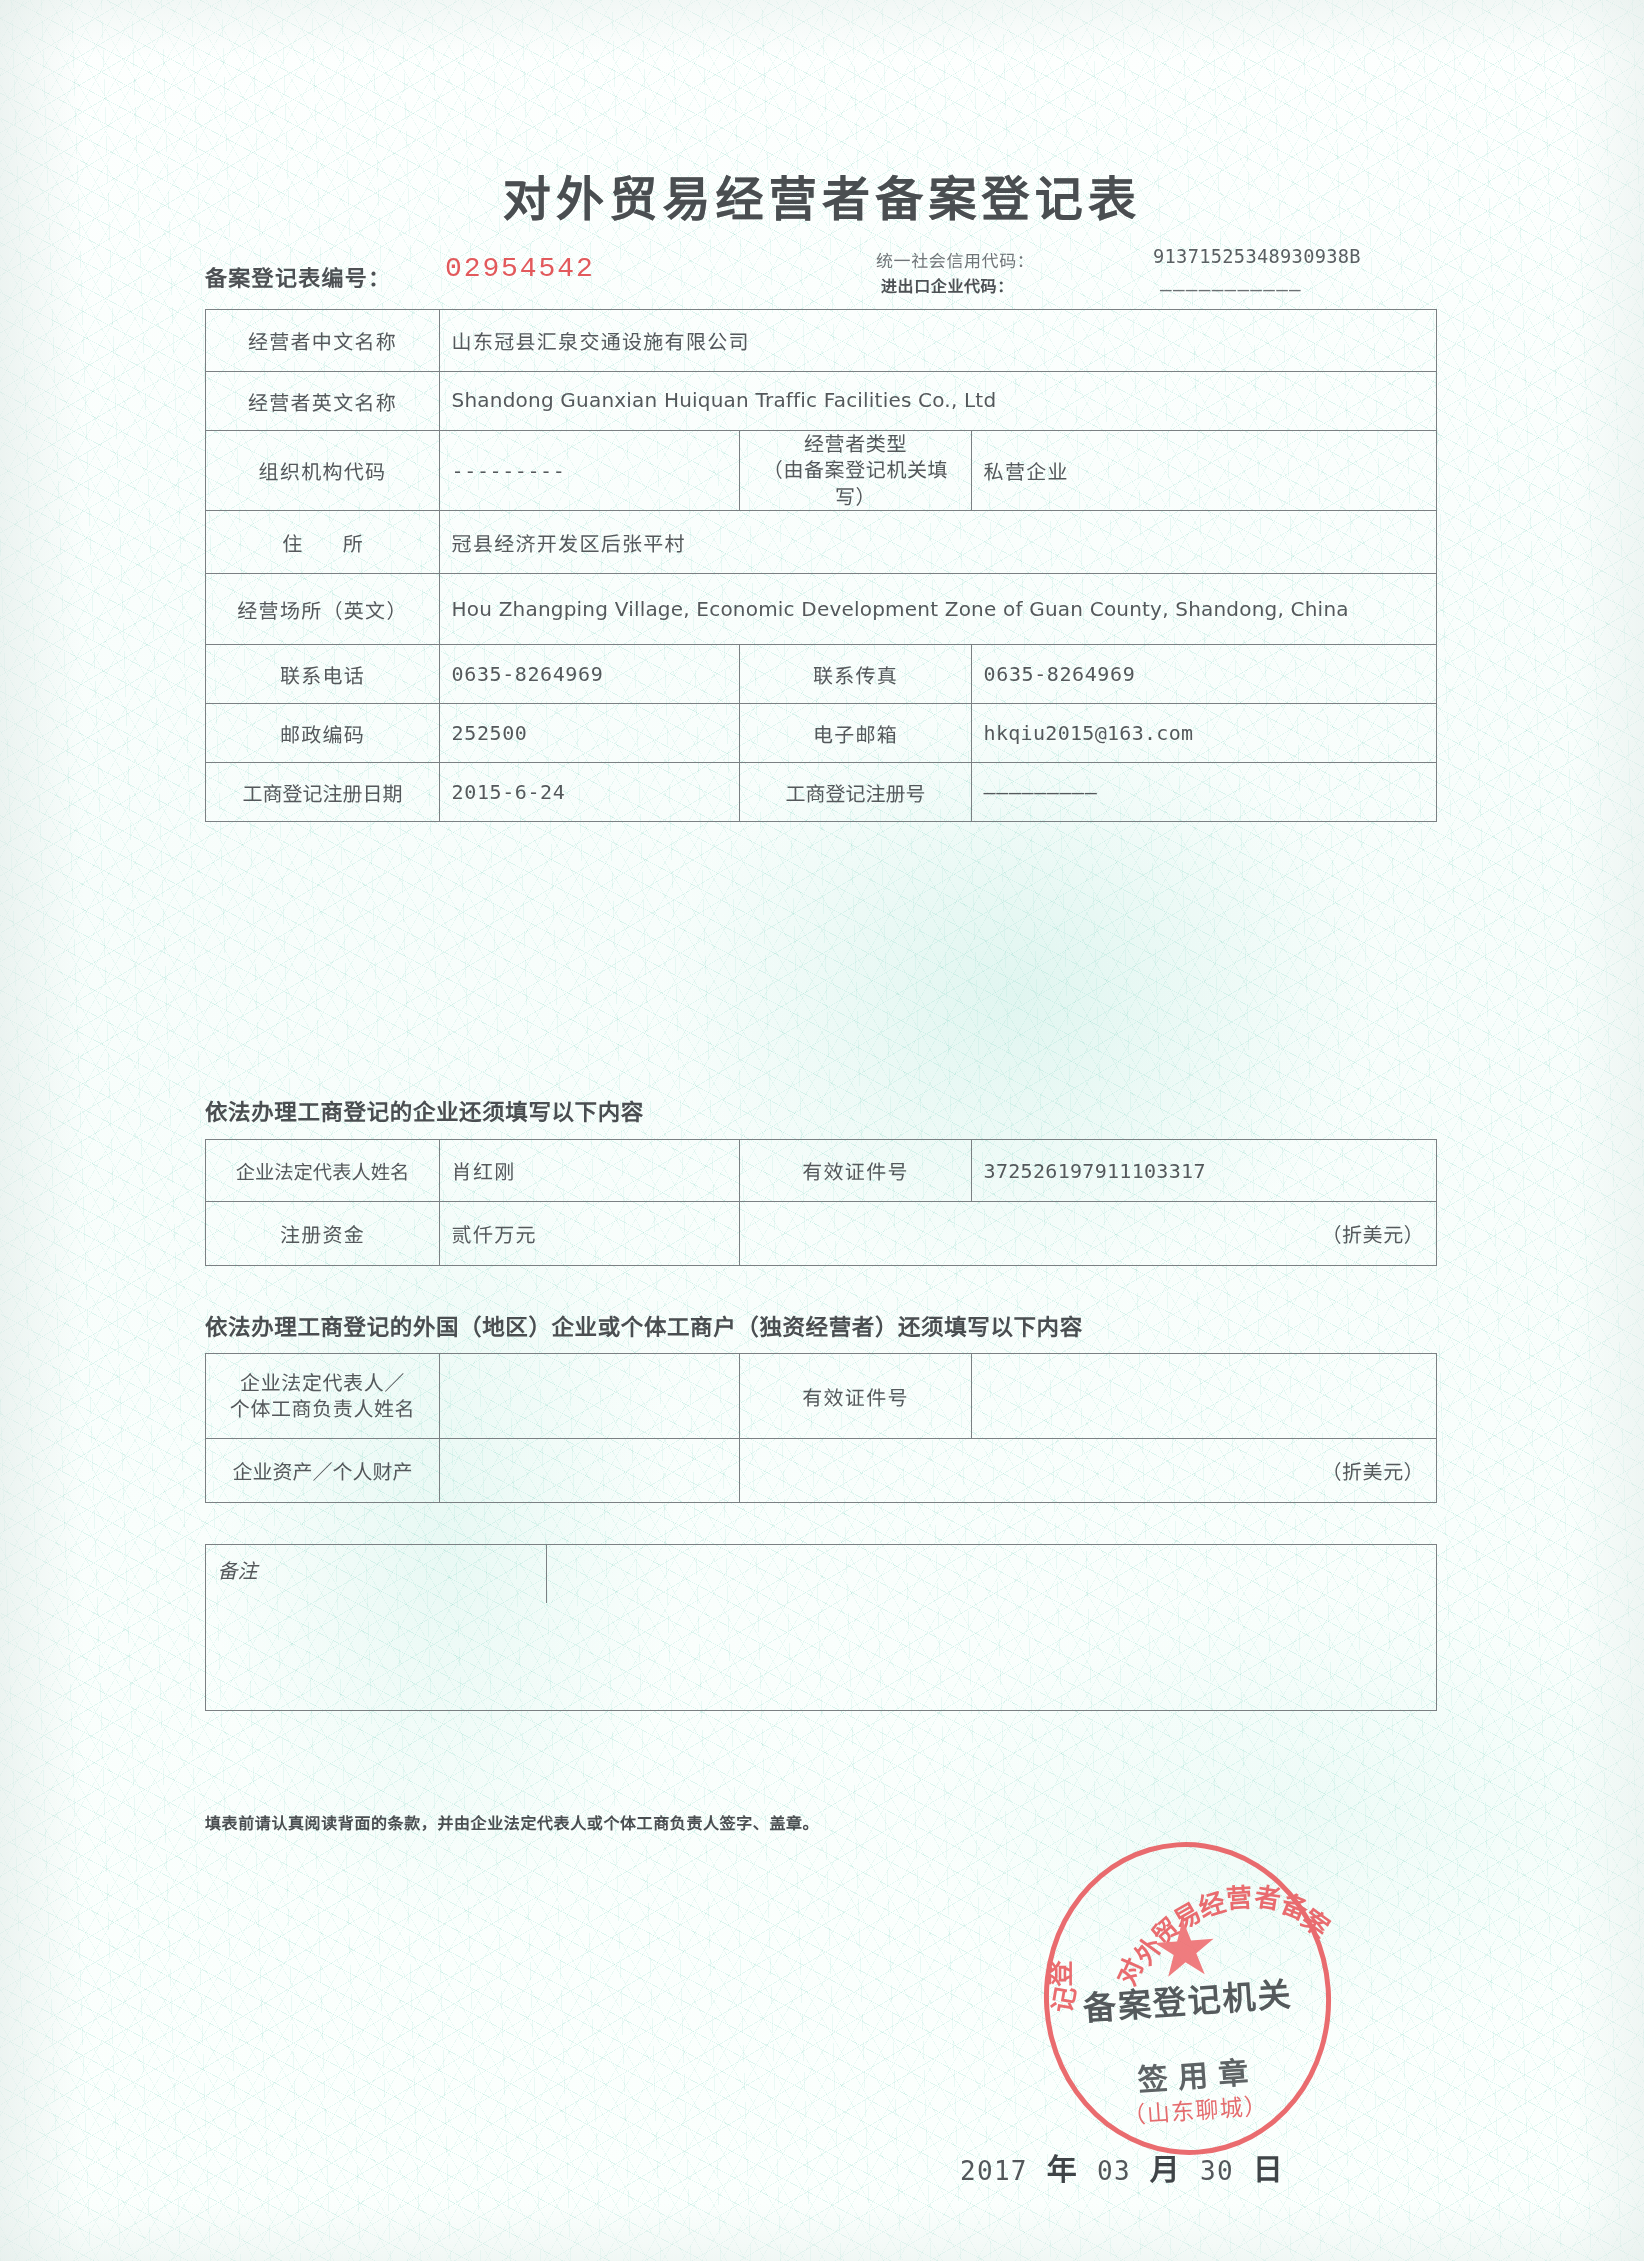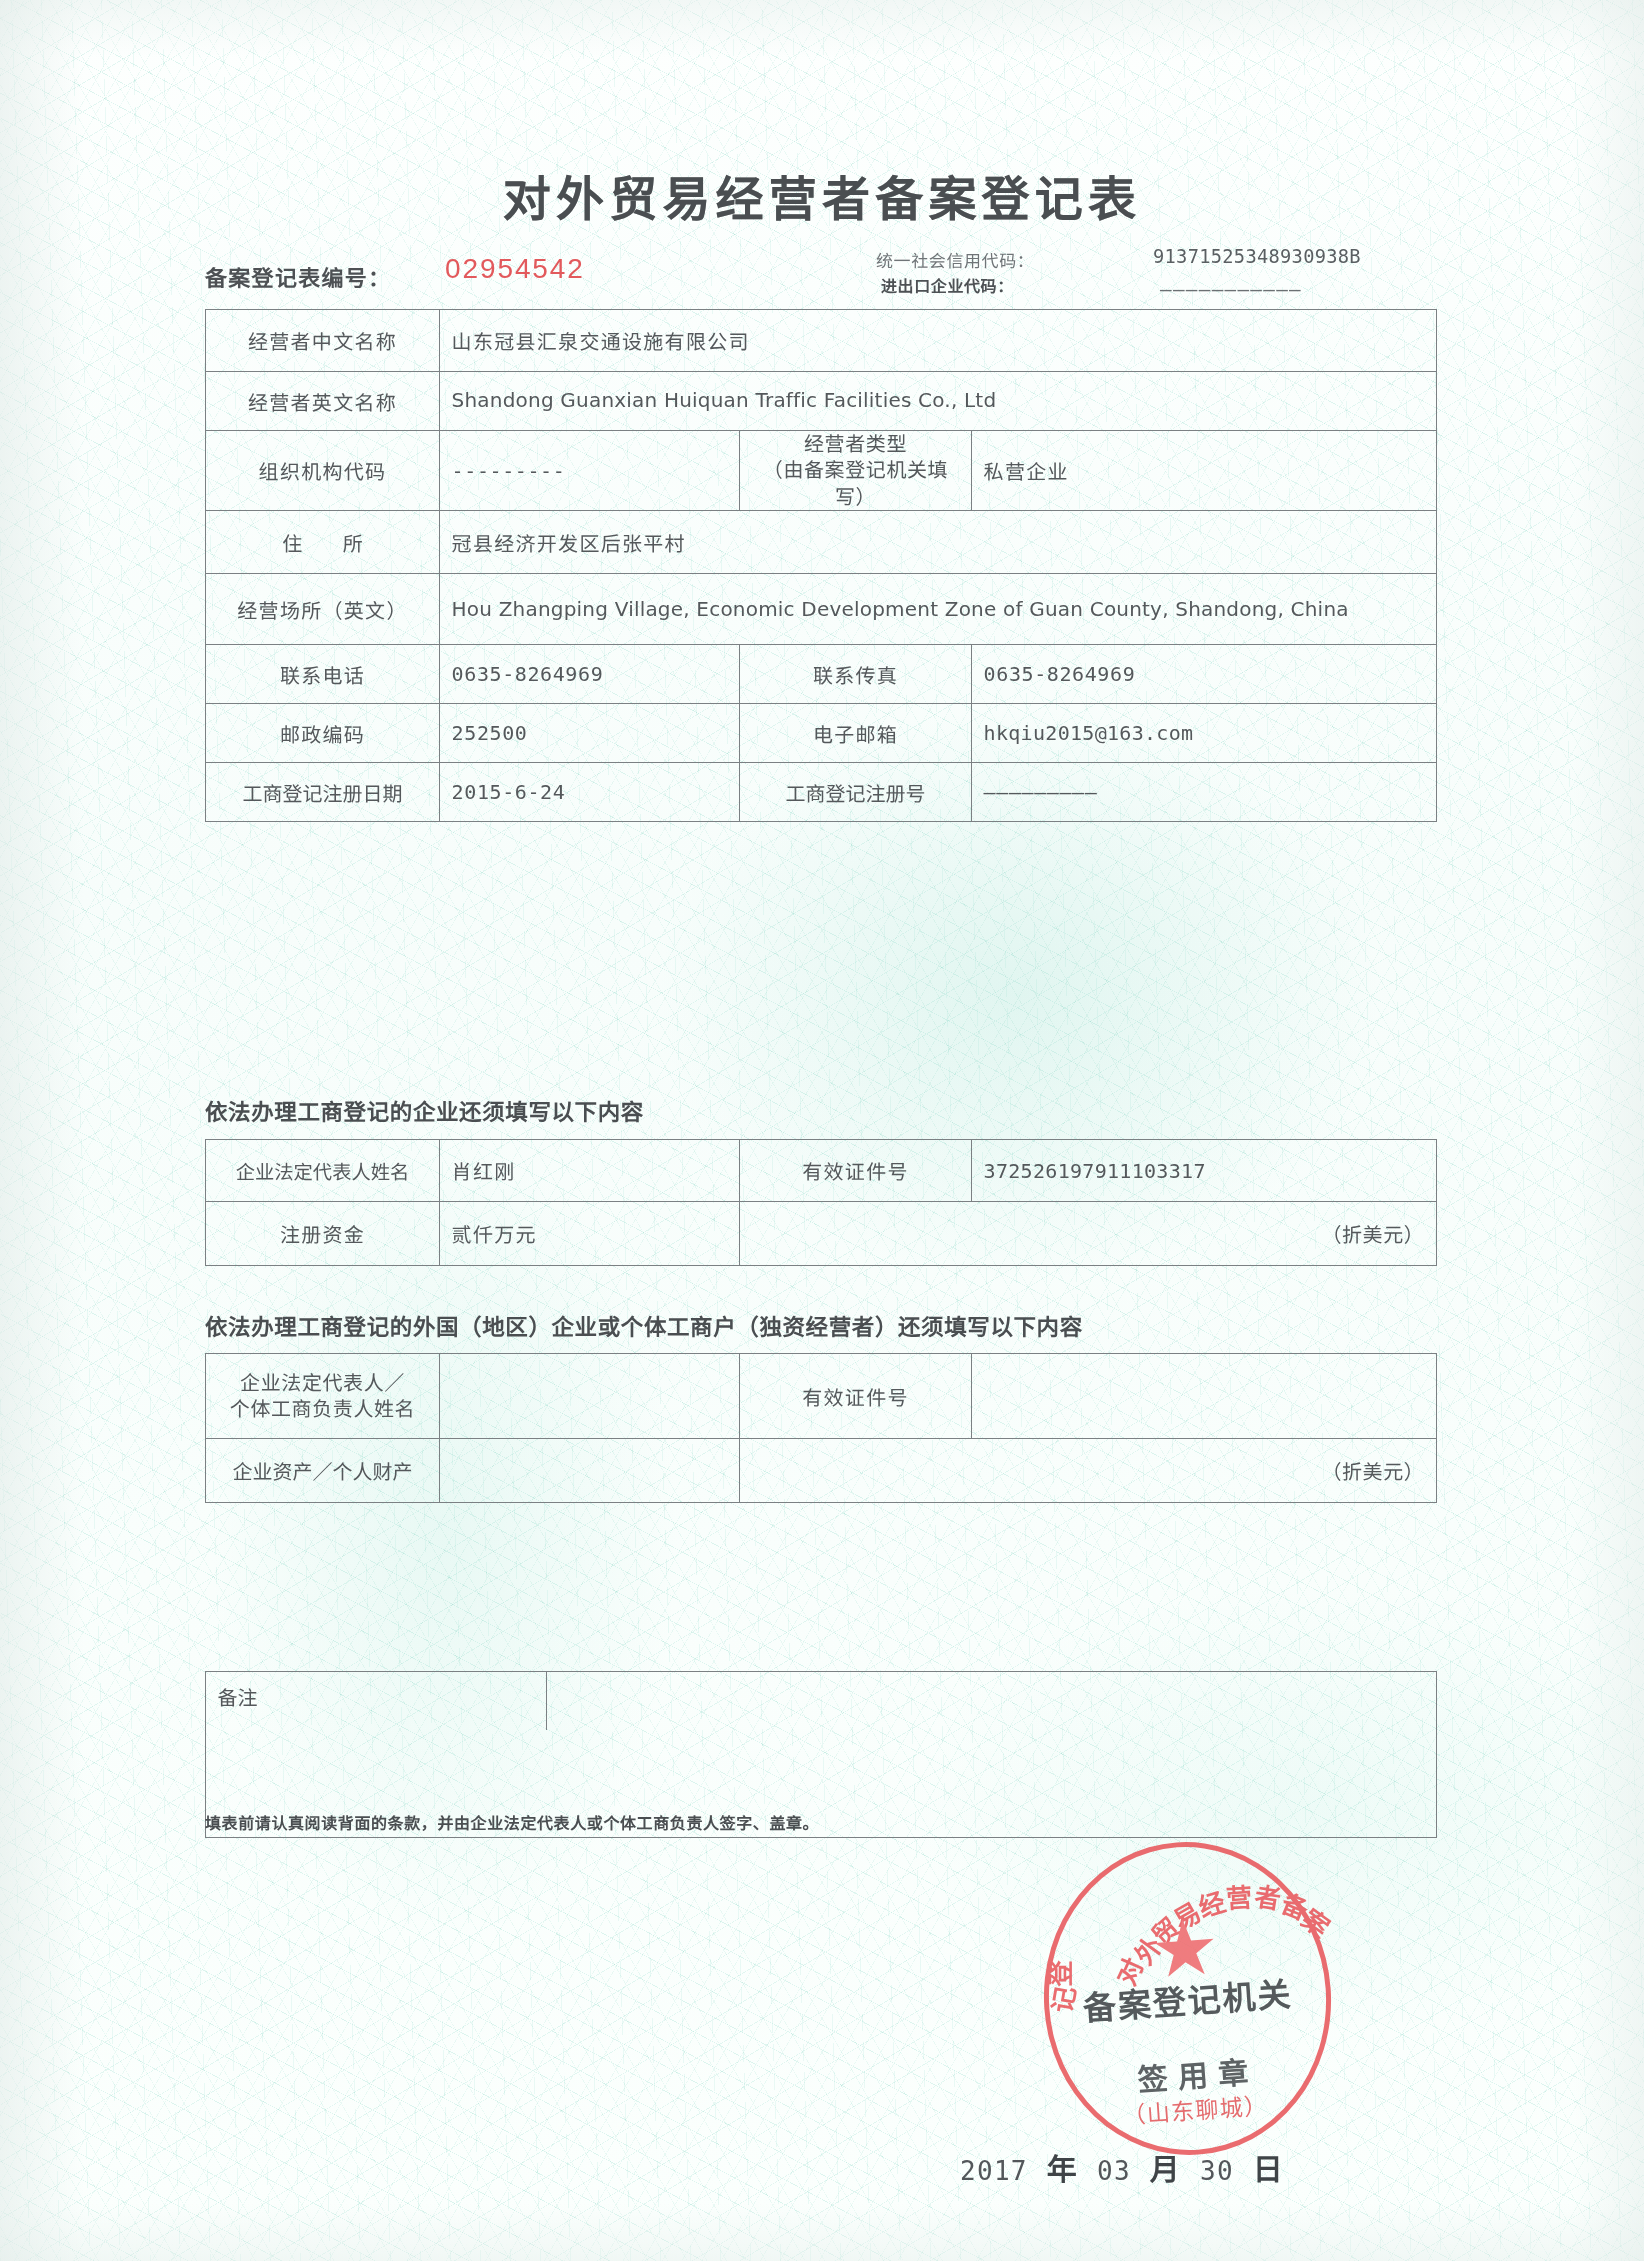--- a/index.html
+++ b/index.html
@@ -51,21 +51,21 @@
   }
 
   
   #hdr-left{
     position:absolute;left:205px;top:260px;
     font-size:22px;font-weight:bold;color:#4d5154;letter-spacing:1.3px;
   }
   #hdr-num{
     position:absolute;left:445px;top:253px;
     font-size:28px;color:#e2595c;letter-spacing:1.9px;
-    font-family:Liberation Sans, sans-serif;
+    font-family:Liberation Mono, monospace;
   }
   #hdr-uscc-label{
     position:absolute;left:876px;top:247px;
     font-size:17px;color:#6f7477;letter-spacing:0.6px;
   }
   #hdr-uscc-value{
     position:absolute;left:1153px;top:246px;
     font-size:18.7px;color:#5a5f62;letter-spacing:0.3px;
     font-family:"DejaVu Sans Mono","Liberation Mono",monospace;
   }
@@ -99,21 +99,21 @@
   td.val-mono{font-family:"DejaVu Sans Mono","Liberation Mono",monospace;font-size:20.6px;letter-spacing:0.6px;}
   td.val-mono-sm{font-family:"DejaVu Sans Mono","Liberation Mono",monospace;font-size:18px;letter-spacing:0.3px;}
   td.dash{color:#7a7f82;letter-spacing:0.6px;font-family:"DejaVu Sans Mono","Liberation Mono",monospace;font-size:17px;}
   td.right{text-align:right;}
   td.two-line{line-height:1.32;text-align:center;font-size:18.7px;letter-spacing:0.6px;}
   td.en{font-size:18.7px;letter-spacing:0.2px;line-height:1.36;color:#53575a;}
 
   #tbl-main{left:205px;top:309px;width:1232px;}
   #tbl-domestic{left:205px;top:1139px;width:1232px;}
   #tbl-foreign{left:205px;top:1353px;width:1232px;}
-  #tbl-remark{left:205px;top:1671px;width:1232px;}
+  #tbl-remark{left:205px;top:1544px;width:1232px;font-style:italic;}
 
   .section-head{
     position:absolute;left:205px;
     font-size:22.5px;font-weight:bold;color:#4a4e51;letter-spacing:0.6px;
   }
   #sec1{top:1094px;}
   #sec2{top:1309px;}
   #footnote{
     position:absolute;left:205px;top:1810px;
     font-size:16px;font-weight:bold;color:#4a4e51;letter-spacing:0.6px;

